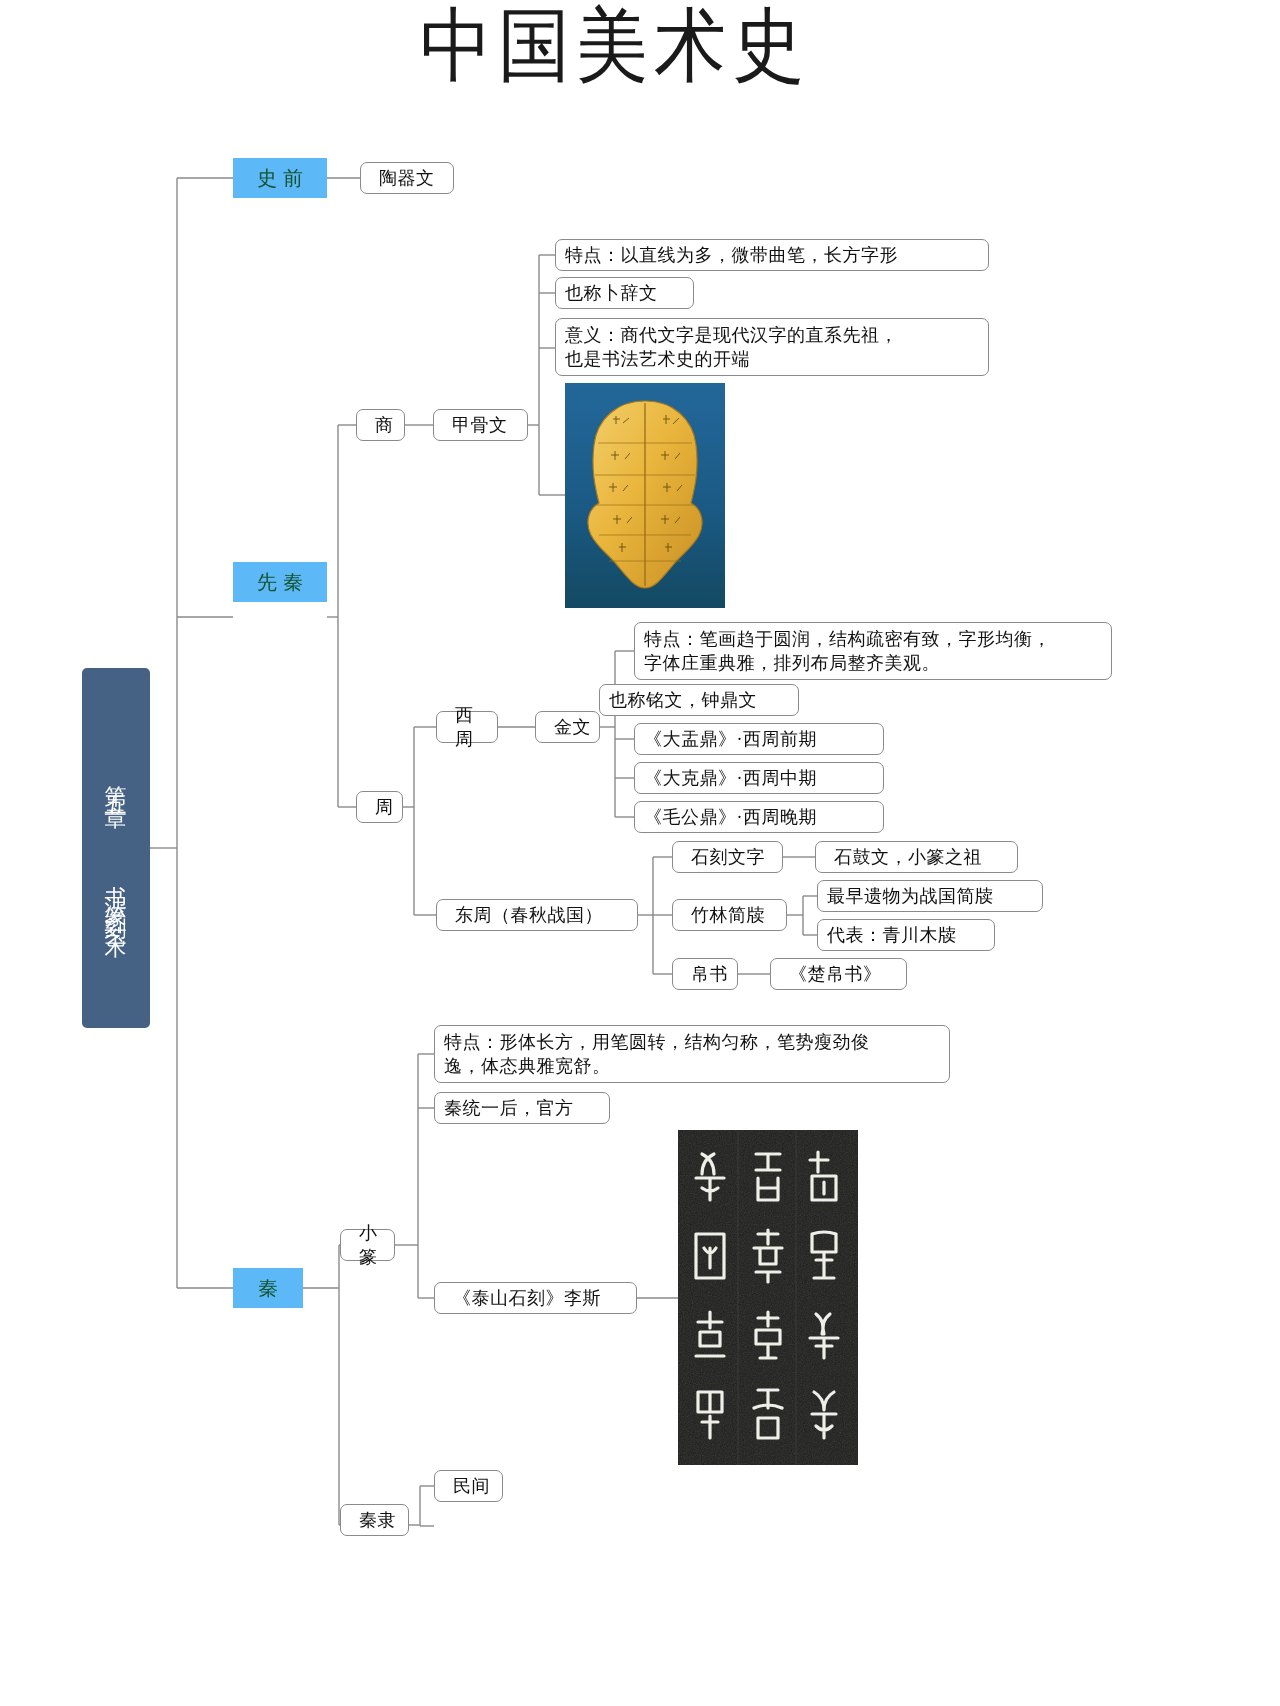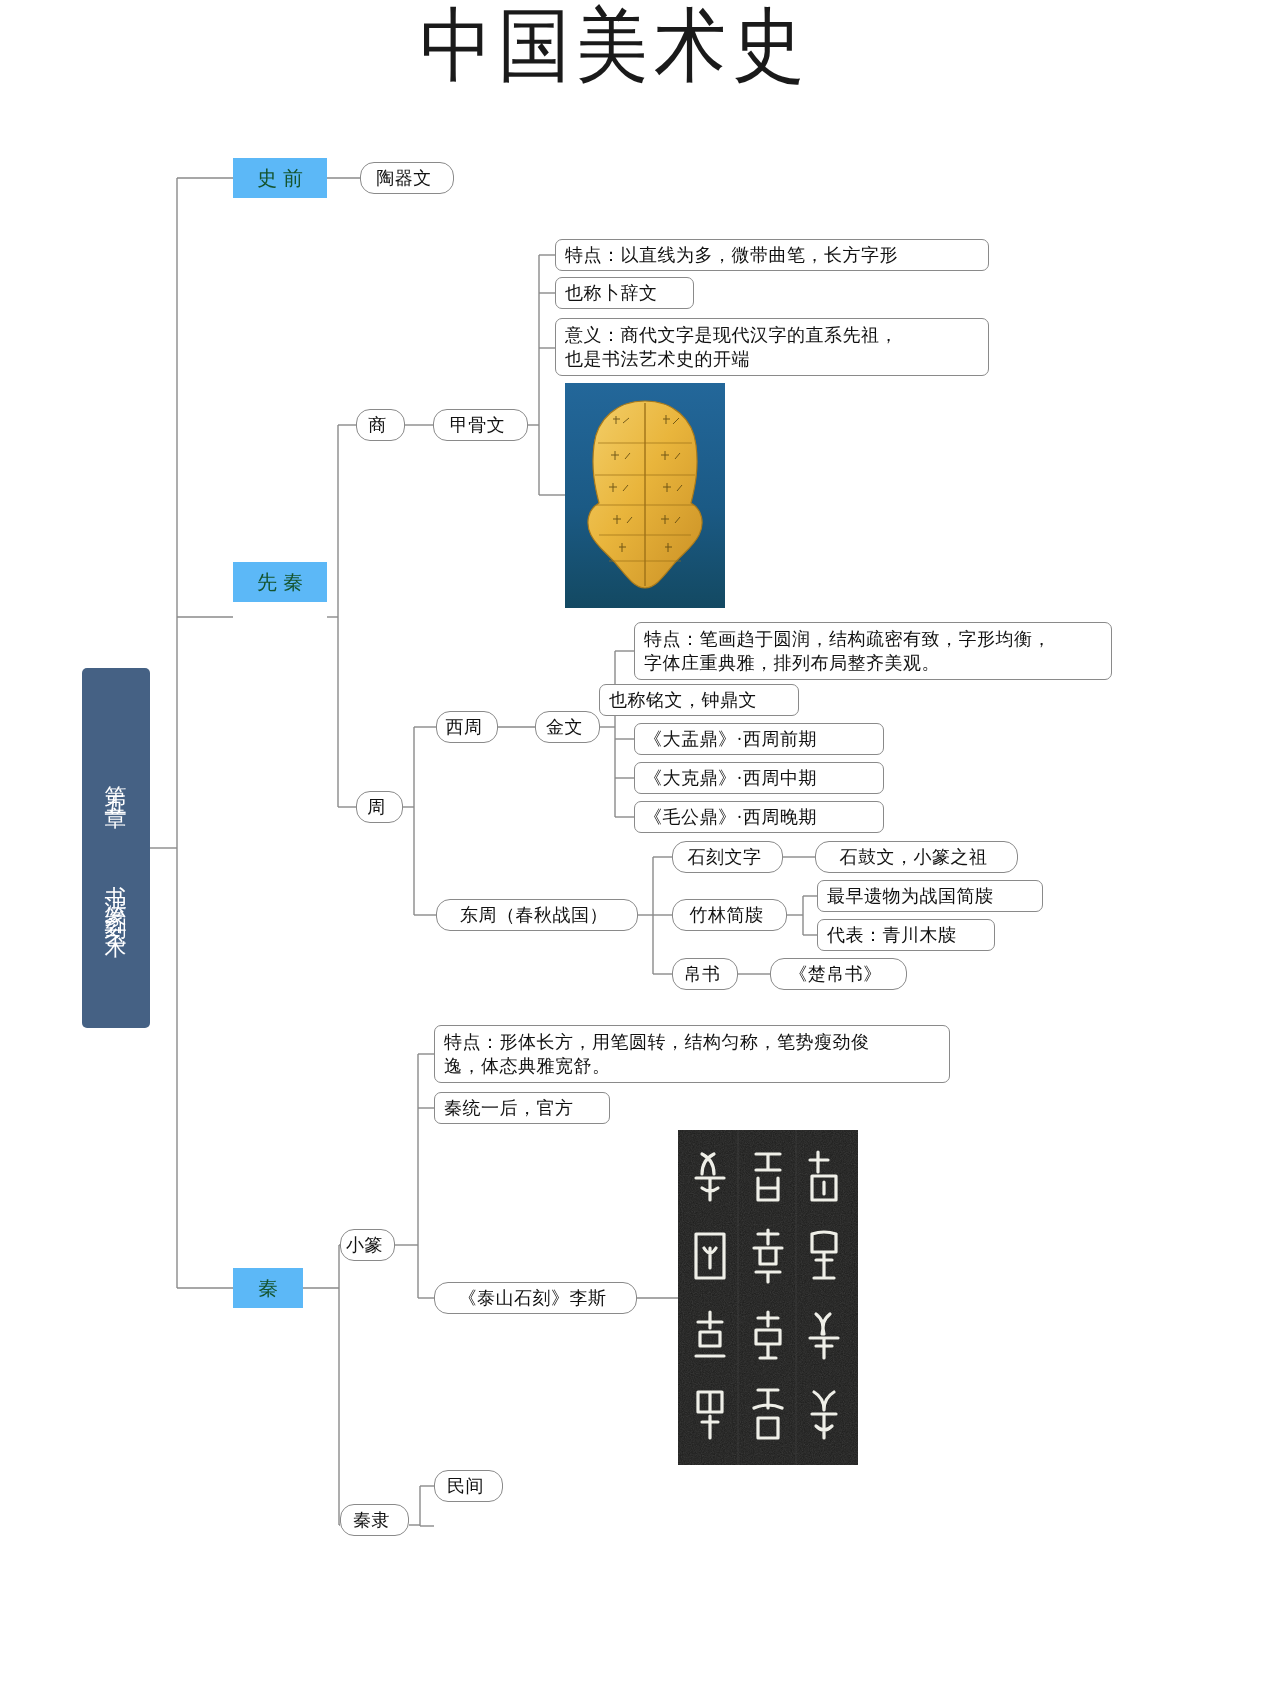--- a/index.html
+++ b/index.html
@@ -98,21 +98,21 @@
     display: flex;
     align-items: center;
     padding: 3px 9px;
     font-size: 18px;
     color: #111111;
     line-height: 1.35;
     letter-spacing: 0.5px;
     white-space: pre-line;
     font-family: "Liberation Serif", "DejaVu Serif", serif;
   }
-  .box.center { justify-content: center; padding-left: 0; padding-right: 6px; border-radius: 14px; }
+  .box.center { padding-left: 18px; padding-right: 6px; }
 
   
   .img-frame {
     position: absolute;
     overflow: hidden;
   }
 
   
   .oracle {
     background: #1d5d86;

